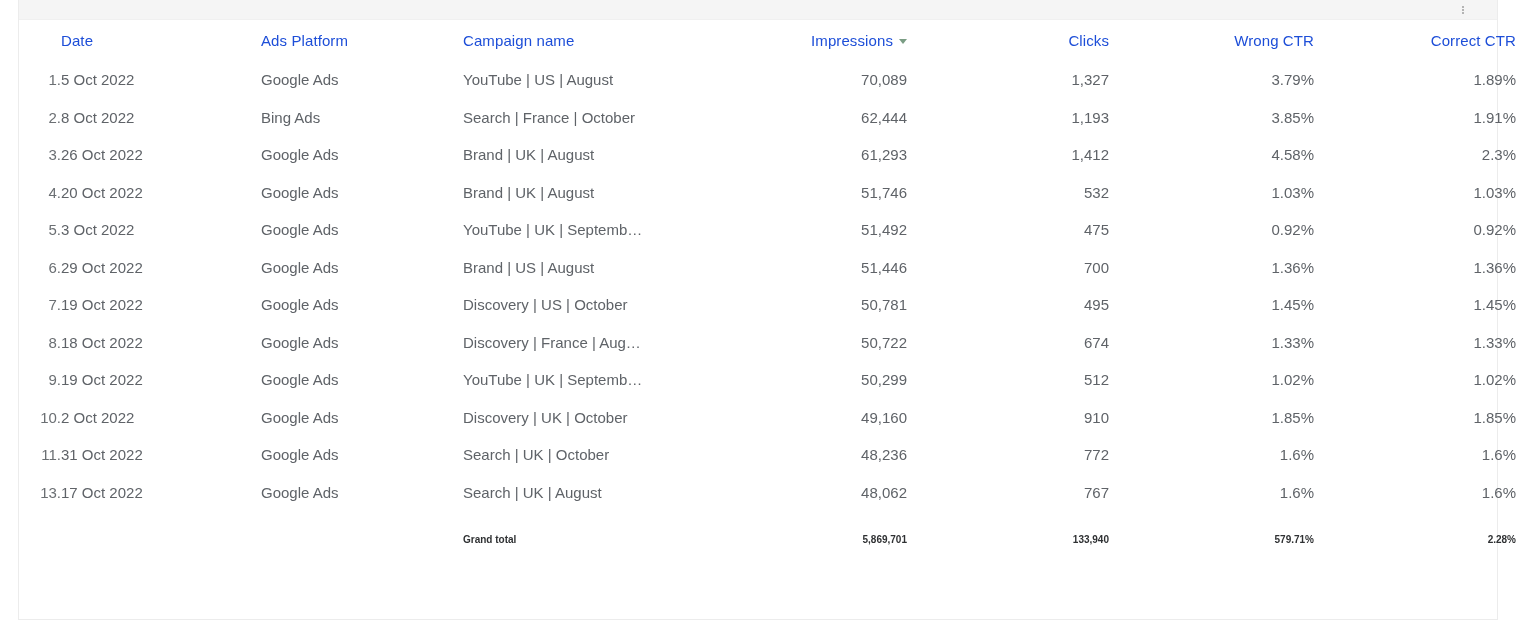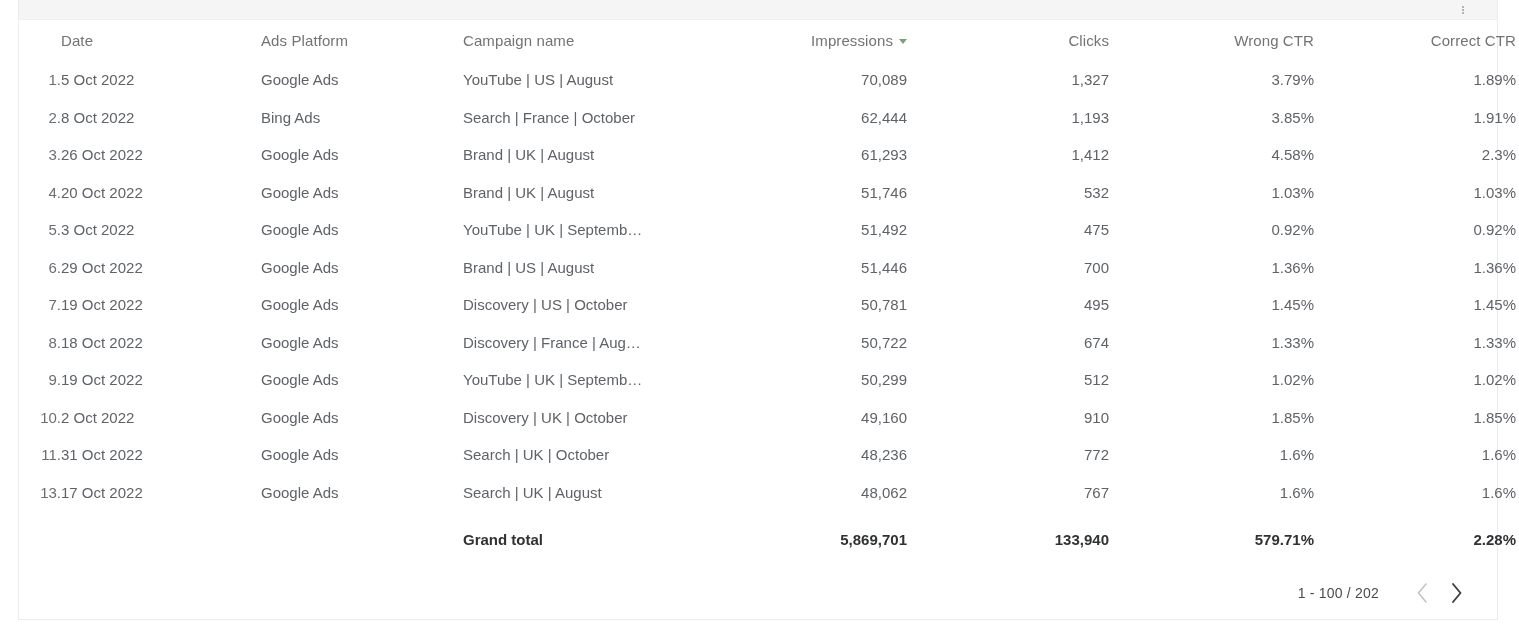--- a/index.html
+++ b/index.html
@@ -92,21 +92,21 @@
   col.c-date  { width: 200px; }
   col.c-plat  { width: 202px; }
   col.c-camp  { width: 244px; }
   col.c-impr  { width: 200px; }
   col.c-click { width: 202px; }
   col.c-wctr  { width: 205px; }
   col.c-cctr  { width: 202px; }
 
   thead th {
     height: 41px;
-    color: #737373;
+    color: #1d4ed8;
     font-weight: bold;
     font-size: 15px;
     letter-spacing: 0.1px;
   }
   th.left   { text-align: left; }
   th.right  { text-align: right; padding-right: 11px; }
   th.h-date { padding-left: 22px; }
   th.h-plat { padding-left: 22px; }
   th.h-camp { padding-left: 22px; }
 
@@ -133,21 +133,21 @@
     font-size: 14px;
   }
   td.txt { padding-left: 22px; text-align: left; }
   td.num { text-align: right; padding-right: 11px; }
 
   
   tr.grand-total { height: 56px; }
   tr.grand-total td {
     color: #2f3133;
     font-weight: bold;
-    font-size: 15px;
+    font-size: 10px;
   }
 
   
   .pager {
     position: absolute;
     left: 0;
     right: 0;
     bottom: 0;
     height: 52px;
     display: flex;
@@ -342,28 +342,15 @@
             <td class="txt"></td>
             <td class="txt">Grand total</td>
             <td class="num">5,869,701</td>
             <td class="num">133,940</td>
             <td class="num">579.71%</td>
             <td class="num">2.28%</td>
           </tr>
         </tbody>
     </table>
 
-    <div class="pager">
-      <span class="pager-range">1 - 100 / 202</span>
-      <span class="chev disabled">
-        <svg width="15" height="24" viewBox="0 0 15 24" fill="none">
-          <path d="M11 3 L3.5 12 L11 21" stroke="#c2c4c6" stroke-width="1.6" stroke-linecap="round" stroke-linejoin="round"></path>
-        </svg>
-      </span>
-      <span class="chev">
-        <svg width="15" height="24" viewBox="0 0 15 24" fill="none">
-          <path d="M4 3 L11.5 12 L4 21" stroke="#3c3f42" stroke-width="1.9" stroke-linecap="round" stroke-linejoin="round"></path>
-        </svg>
-      </span>
-    </div>
 
   </div>
 </div>
 
 </body></html>

